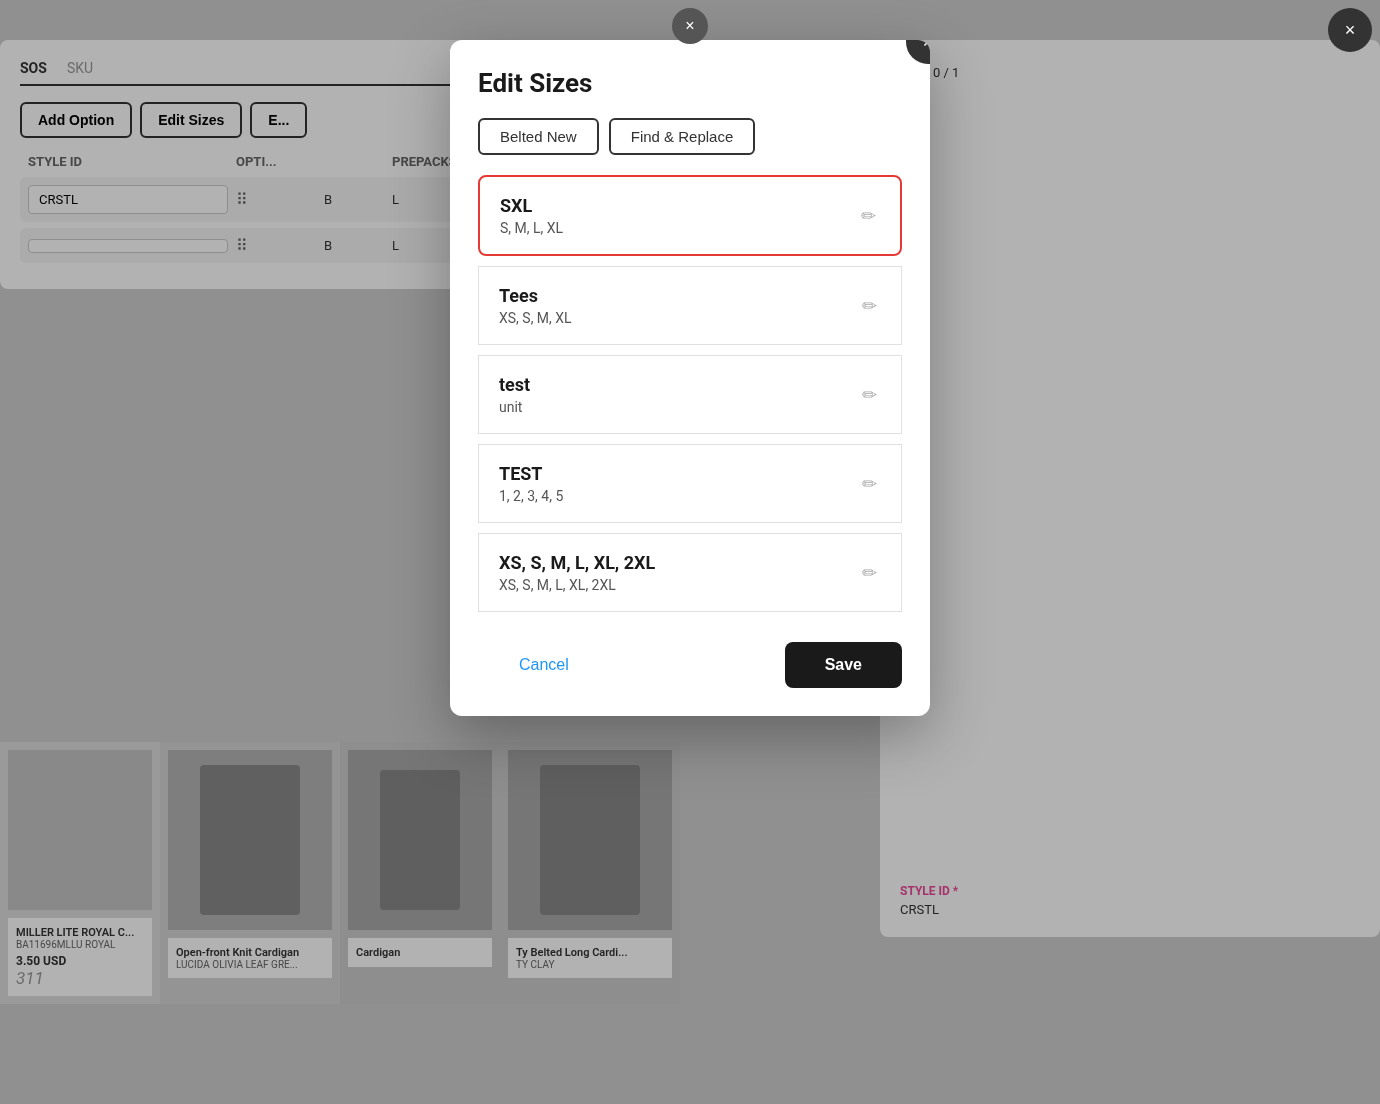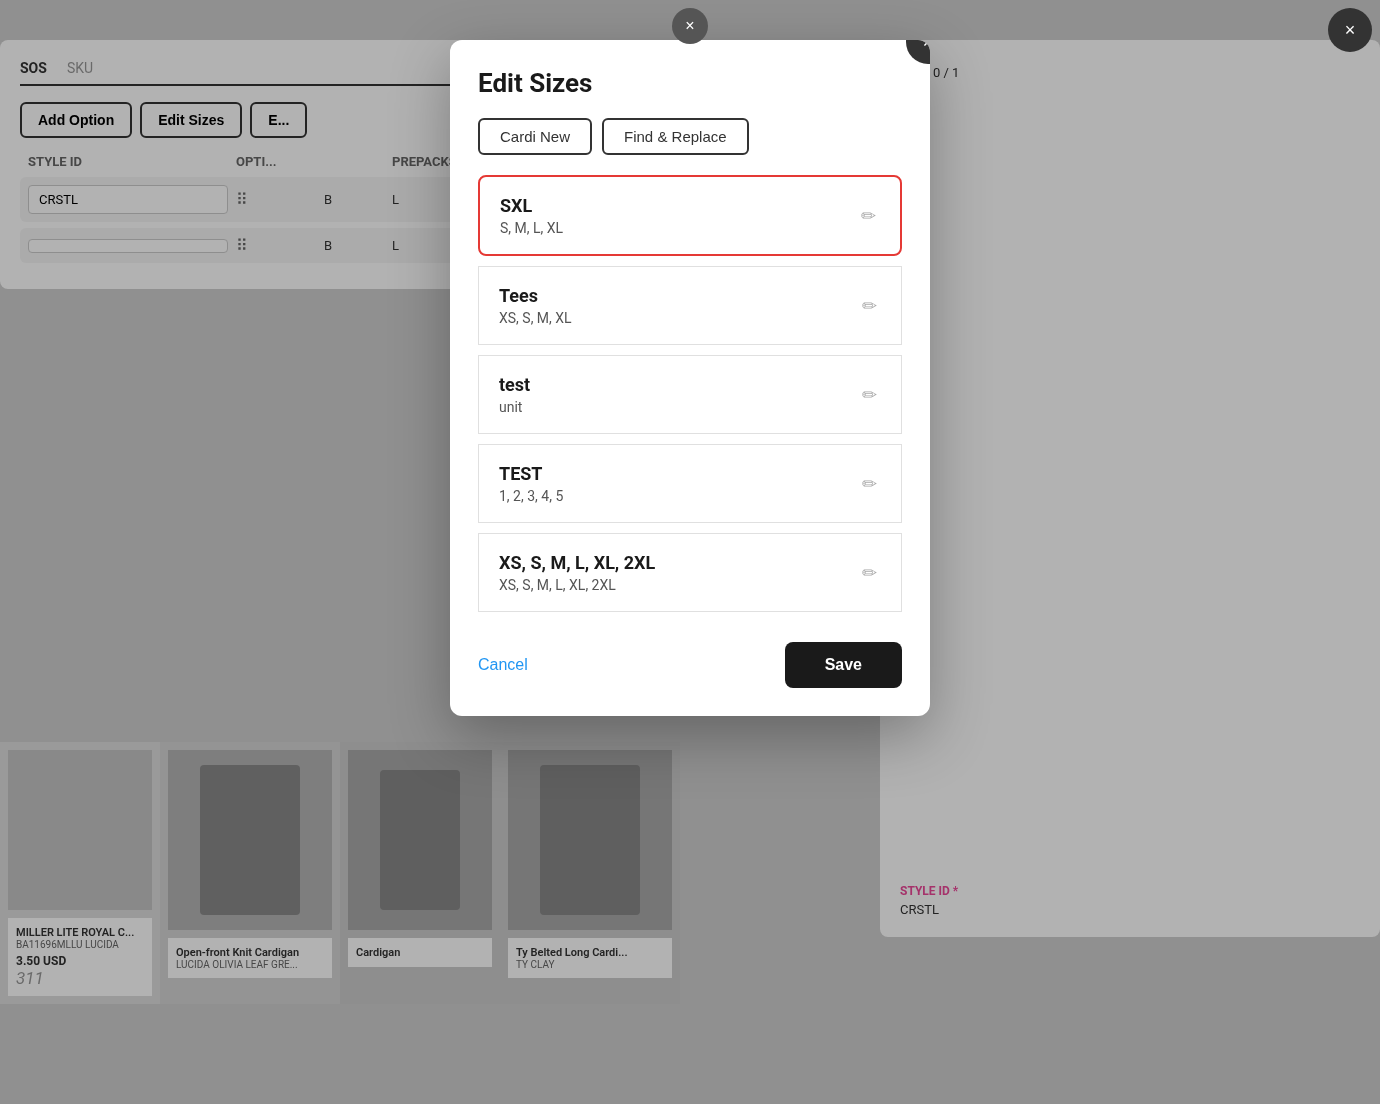--- a/index.html
+++ b/index.html
@@ -279,20 +279,21 @@
       border-top: none;
     }
 
     .cancel-btn {
       background: none;
       border: none;
       color: #2196f3;
       font-size: 16px;
       cursor: pointer;
       font-weight: 500;
+      margin-left: 41px;
     }
 
     .save-btn {
       padding: 14px 40px;
       background: #1a1a1a;
       color: white;
       border: none;
       border-radius: 8px;
       font-size: 16px;
       font-weight: 600;
@@ -398,21 +399,21 @@
     <div class="bg-cell">S</div>
     <div class="bg-cell">XL</div>
   </div>
 </div>
 
 <div style="position:absolute; bottom: 100px; left: 0; display: flex; z-index:2; width: 860px;">
   <div style="width:160px; padding: 8px; background: #ddd;">
     <div style="height:160px; background: #c5c5c5; margin-bottom:8px;"></div>
     <div class="bg-product-info">
       <div class="bg-product-name">MILLER LITE ROYAL C...</div>
-      <div class="bg-product-sku">BA11696MLLU LUCIDA</div>
+      <div class="bg-product-sku">BA11696MLLU ROYAL</div>
       <div class="bg-product-price">3.50 USD</div>
       <div style="font-size:17px; color:#999;font-style:italic;">311</div>
     </div>
   </div>
   <div style="width:180px; padding: 8px; background: #d5d5d5;">
     <div style="height:180px; background: #b5b5b5; margin-bottom:8px; display:flex; align-items:center; justify-content:center;">
       <div style="width:100px; height:150px; background: #8a8a8a; border-radius:4px;"></div>
     </div>
     <div class="bg-product-info">
       <div class="bg-product-name">Open-front Knit Cardigan</div>
@@ -459,21 +460,21 @@
   <div class="modal">
 
     <button class="modal-close-btn">
       <span>×</span>
     </button>
 
     <div class="modal-header">
       <h2 class="modal-title">Edit Sizes</h2>
 
       <div class="modal-tabs">
-        <button class="modal-tab">Cardi New</button>
+        <button class="modal-tab">Belted New</button>
         <button class="modal-tab">Find &amp; Replace</button>
       </div>
     </div>
 
     <div class="size-list">
 
       <div class="size-item selected">
         <div class="size-item-info">
           <div class="size-item-name">SXL</div>
           <div class="size-item-sizes">S, M, L, XL</div>

